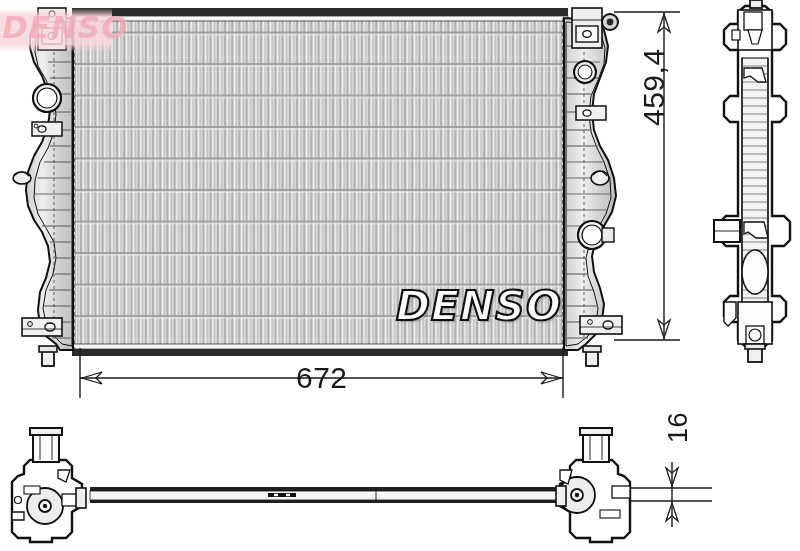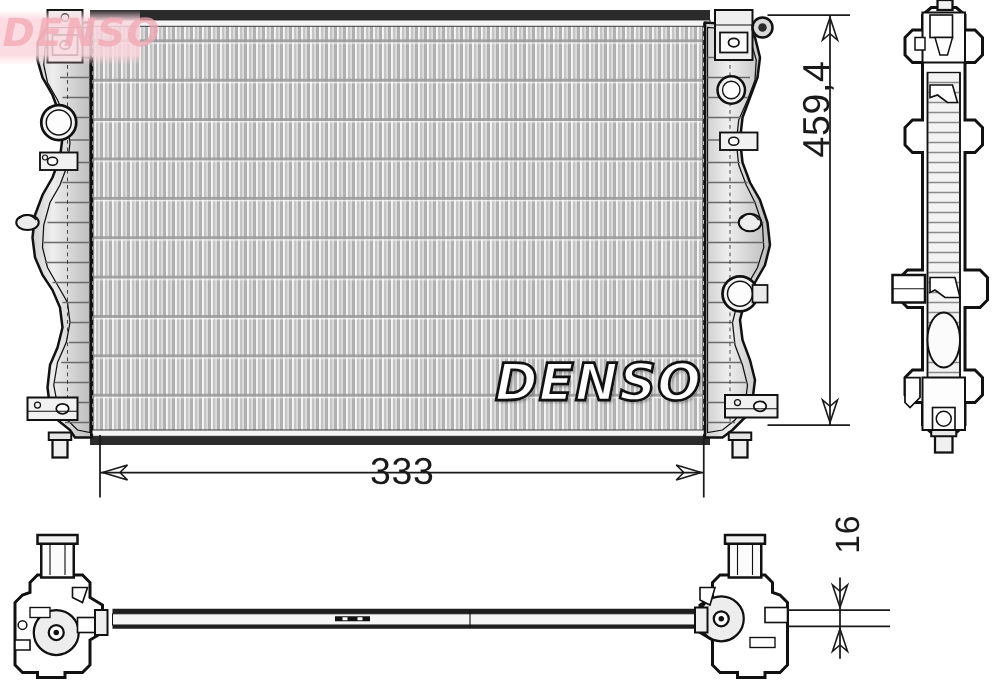--- a/index.html
+++ b/index.html
@@ -459,17 +459,17 @@
     </g>
   </svg>
 
   <div id="watermark-band"></div>
   <div id="denso-watermark" class="dim-text">DENSO</div>
 
   <div id="denso-logo">DENSO</div>
 
   <div id="dim-height-label" class="dim-text">459,4</div>
 
-  <div id="dim-width-label" class="dim-text">333</div>
+  <div id="dim-width-label" class="dim-text">672</div>
 
   <div id="dim-depth-label" class="dim-text">16</div>
 
 </div>
 
 </body></html>

